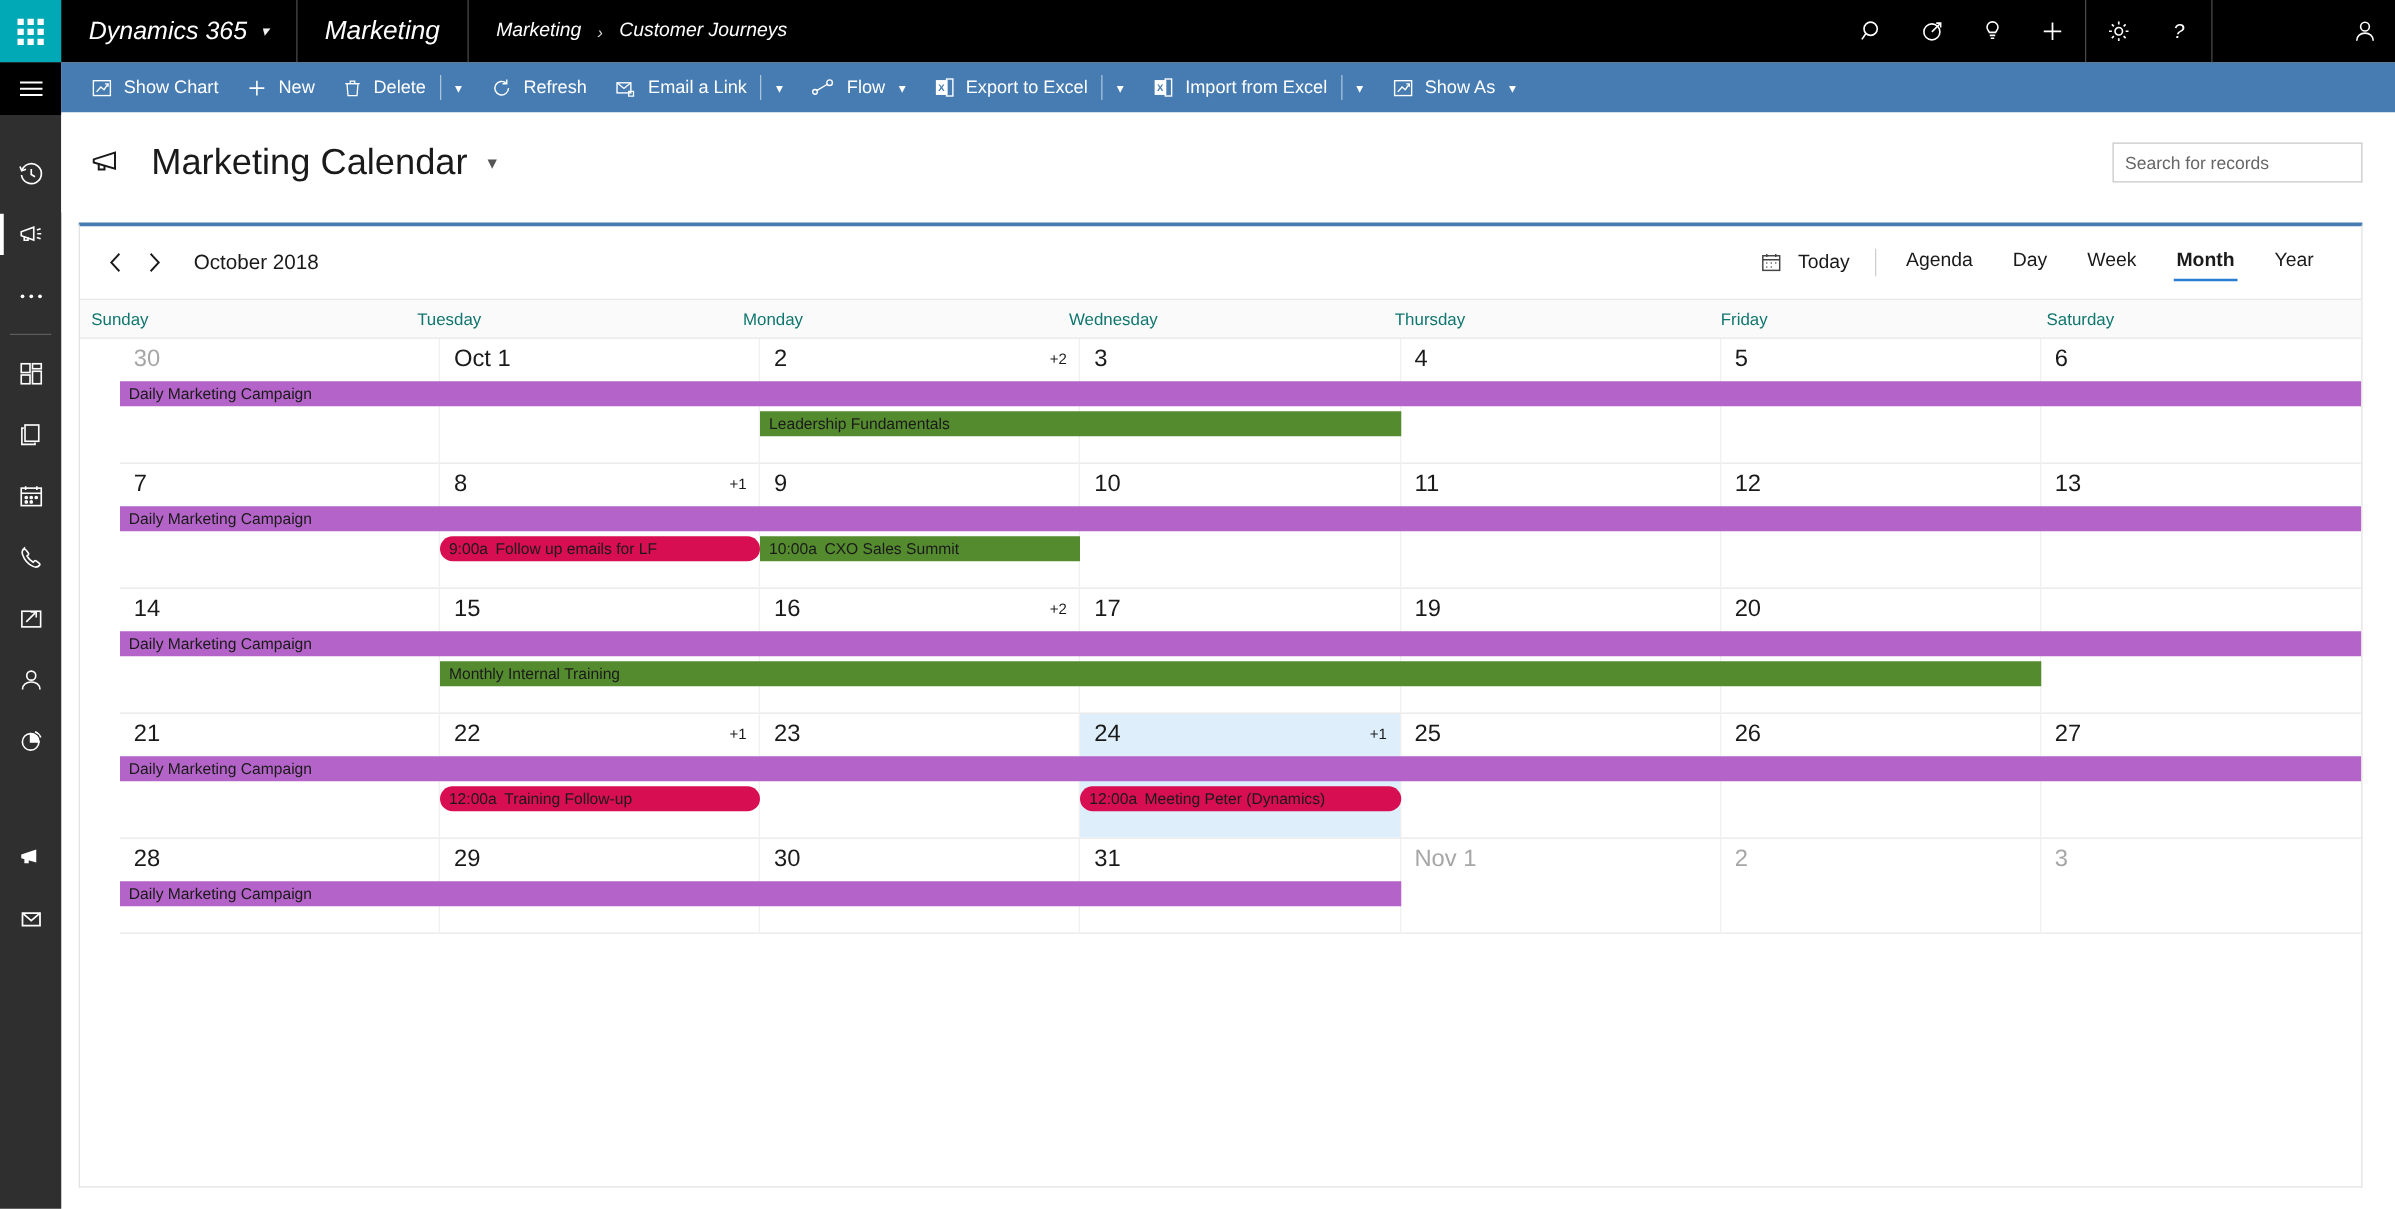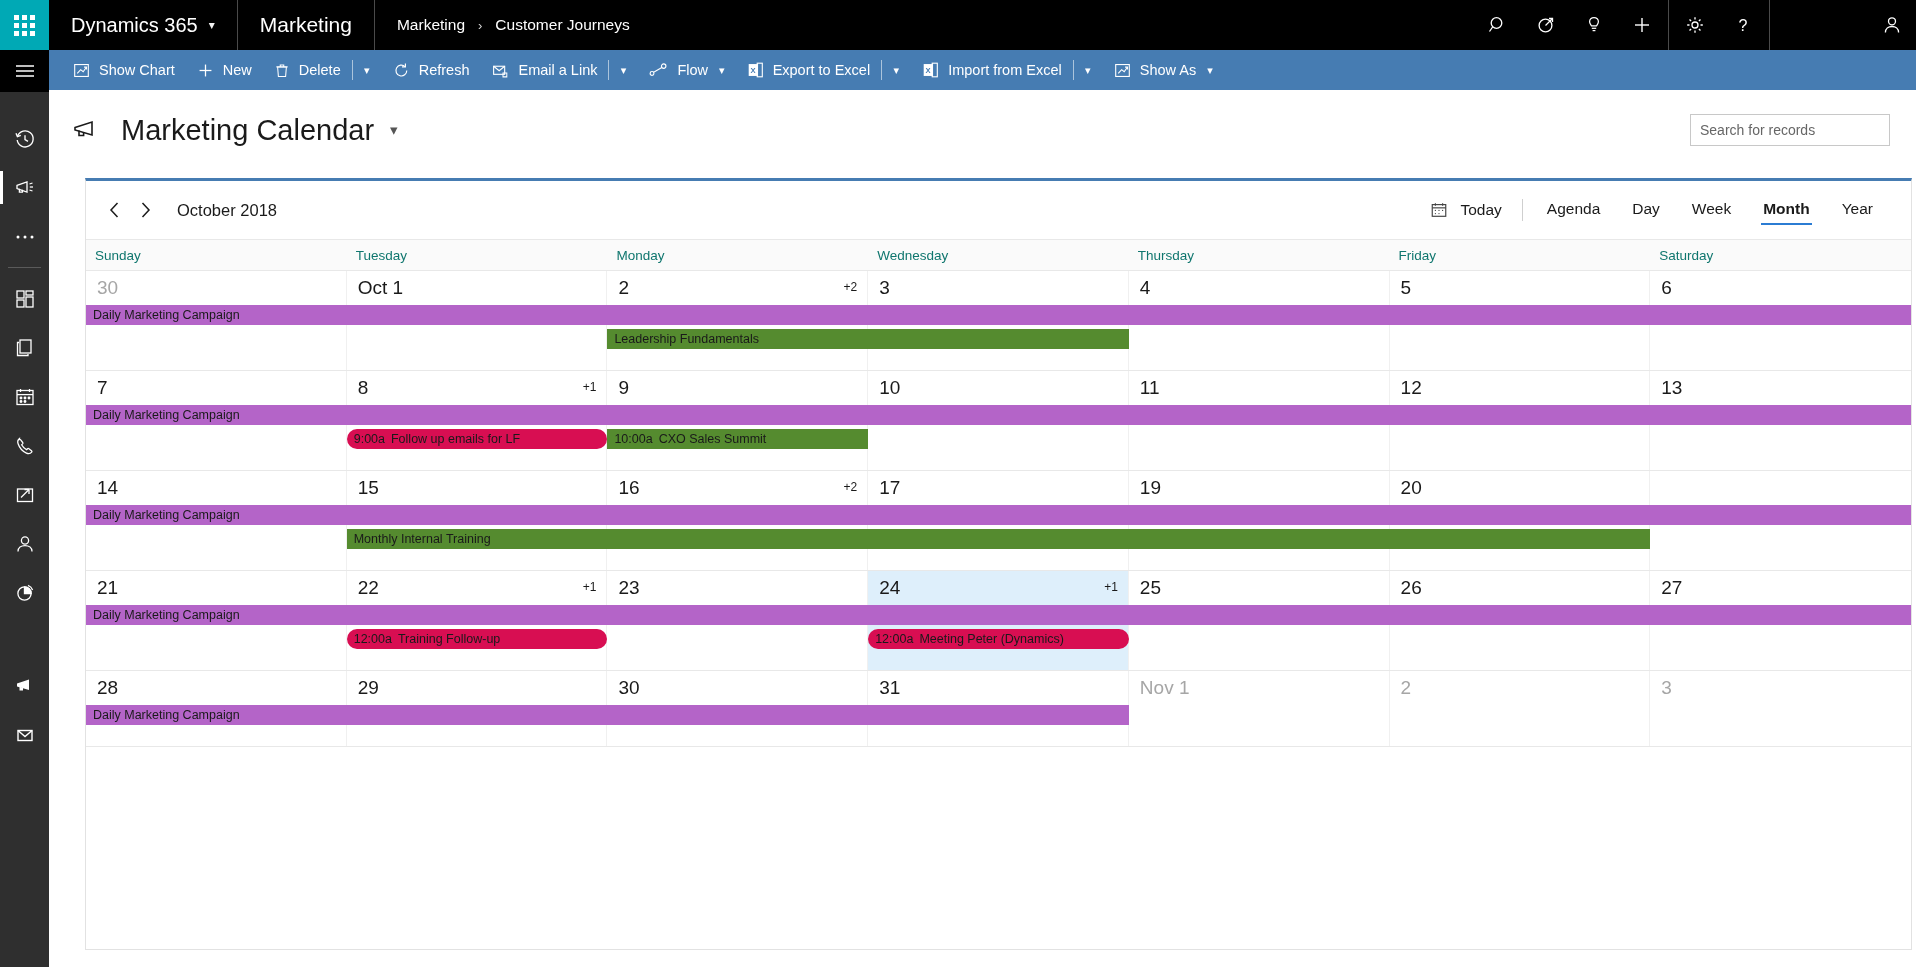--- a/index.html
+++ b/index.html
@@ -6,21 +6,21 @@
   html, body {
     width: 1916px; height: 967px;
     font-family: "Liberation Sans", sans-serif;
     background: #ffffff;
     overflow: hidden;
   }
 
   
   .topbar {
     position: absolute; top: 0; left: 0; width: 1916px; height: 50px;
-    background: #000000; display: flex; align-items: stretch;
+    background: #000000; display: flex; align-items: stretch; font-style: italic;
   }
   .waffle {
     width: 49px; height: 50px; background: #00a9b5;
     display: flex; align-items: center; justify-content: center;
     cursor: pointer;
   }
   .waffle-grid {
     display: grid; grid-template-columns: repeat(3, 5px);
     grid-template-rows: repeat(3, 5px); gap: 3px;
   }
@@ -121,21 +121,21 @@
     width: 3px; height: 33px; background: #ffffff;
   }
   .rail-sep {
     width: 33px; height: 1px; background: #5a5a5a; margin: 6px auto;
   }
   .rail-gap { height: 22px; }
   .rail-icon { stroke: #ffffff; fill: none; stroke-width: 1.35; }
 
   
   .calpanel {
-    position: absolute; top: 178px; left: 85px;
+    position: absolute; top: 178px; left: 63px;
     width: 1827px; height: 772px;
     background: #ffffff;
     border: 1px solid #e2e2e2;
     border-top: 3px solid #467cb2;
     overflow: hidden;
   }
   .calnav {
     height: 58px; display: flex; align-items: center;
     padding: 0 22px 0 14px;
   }
@@ -169,21 +169,21 @@
     display: grid; grid-template-columns: repeat(7, 1fr);
     height: 32px; border-top: 1px solid #e8e8e8;
     border-bottom: 1px solid #e8e8e8; background: #fafafa;
   }
   .dow {
     font-size: 13.5px; color: #0f766e; display: flex;
     align-items: center; padding-left: 9px;
   }
 
   
-  .weeks { position: relative; }
+  .weeks { position: relative; margin-left: 32px; }
   .week { position: relative; border-bottom: 1px solid #e8e8e8; }
   .week-daygrid {
     position: absolute; inset: 0;
     display: grid; grid-template-columns: repeat(7, 1fr);
   }
   .daycell { position: relative; border-right: 1px solid #f0f0f0; }
   .daycell.today { background: #deeffb; }
   .daycell:last-child { border-right: none; }
 
   .week-numbers {

